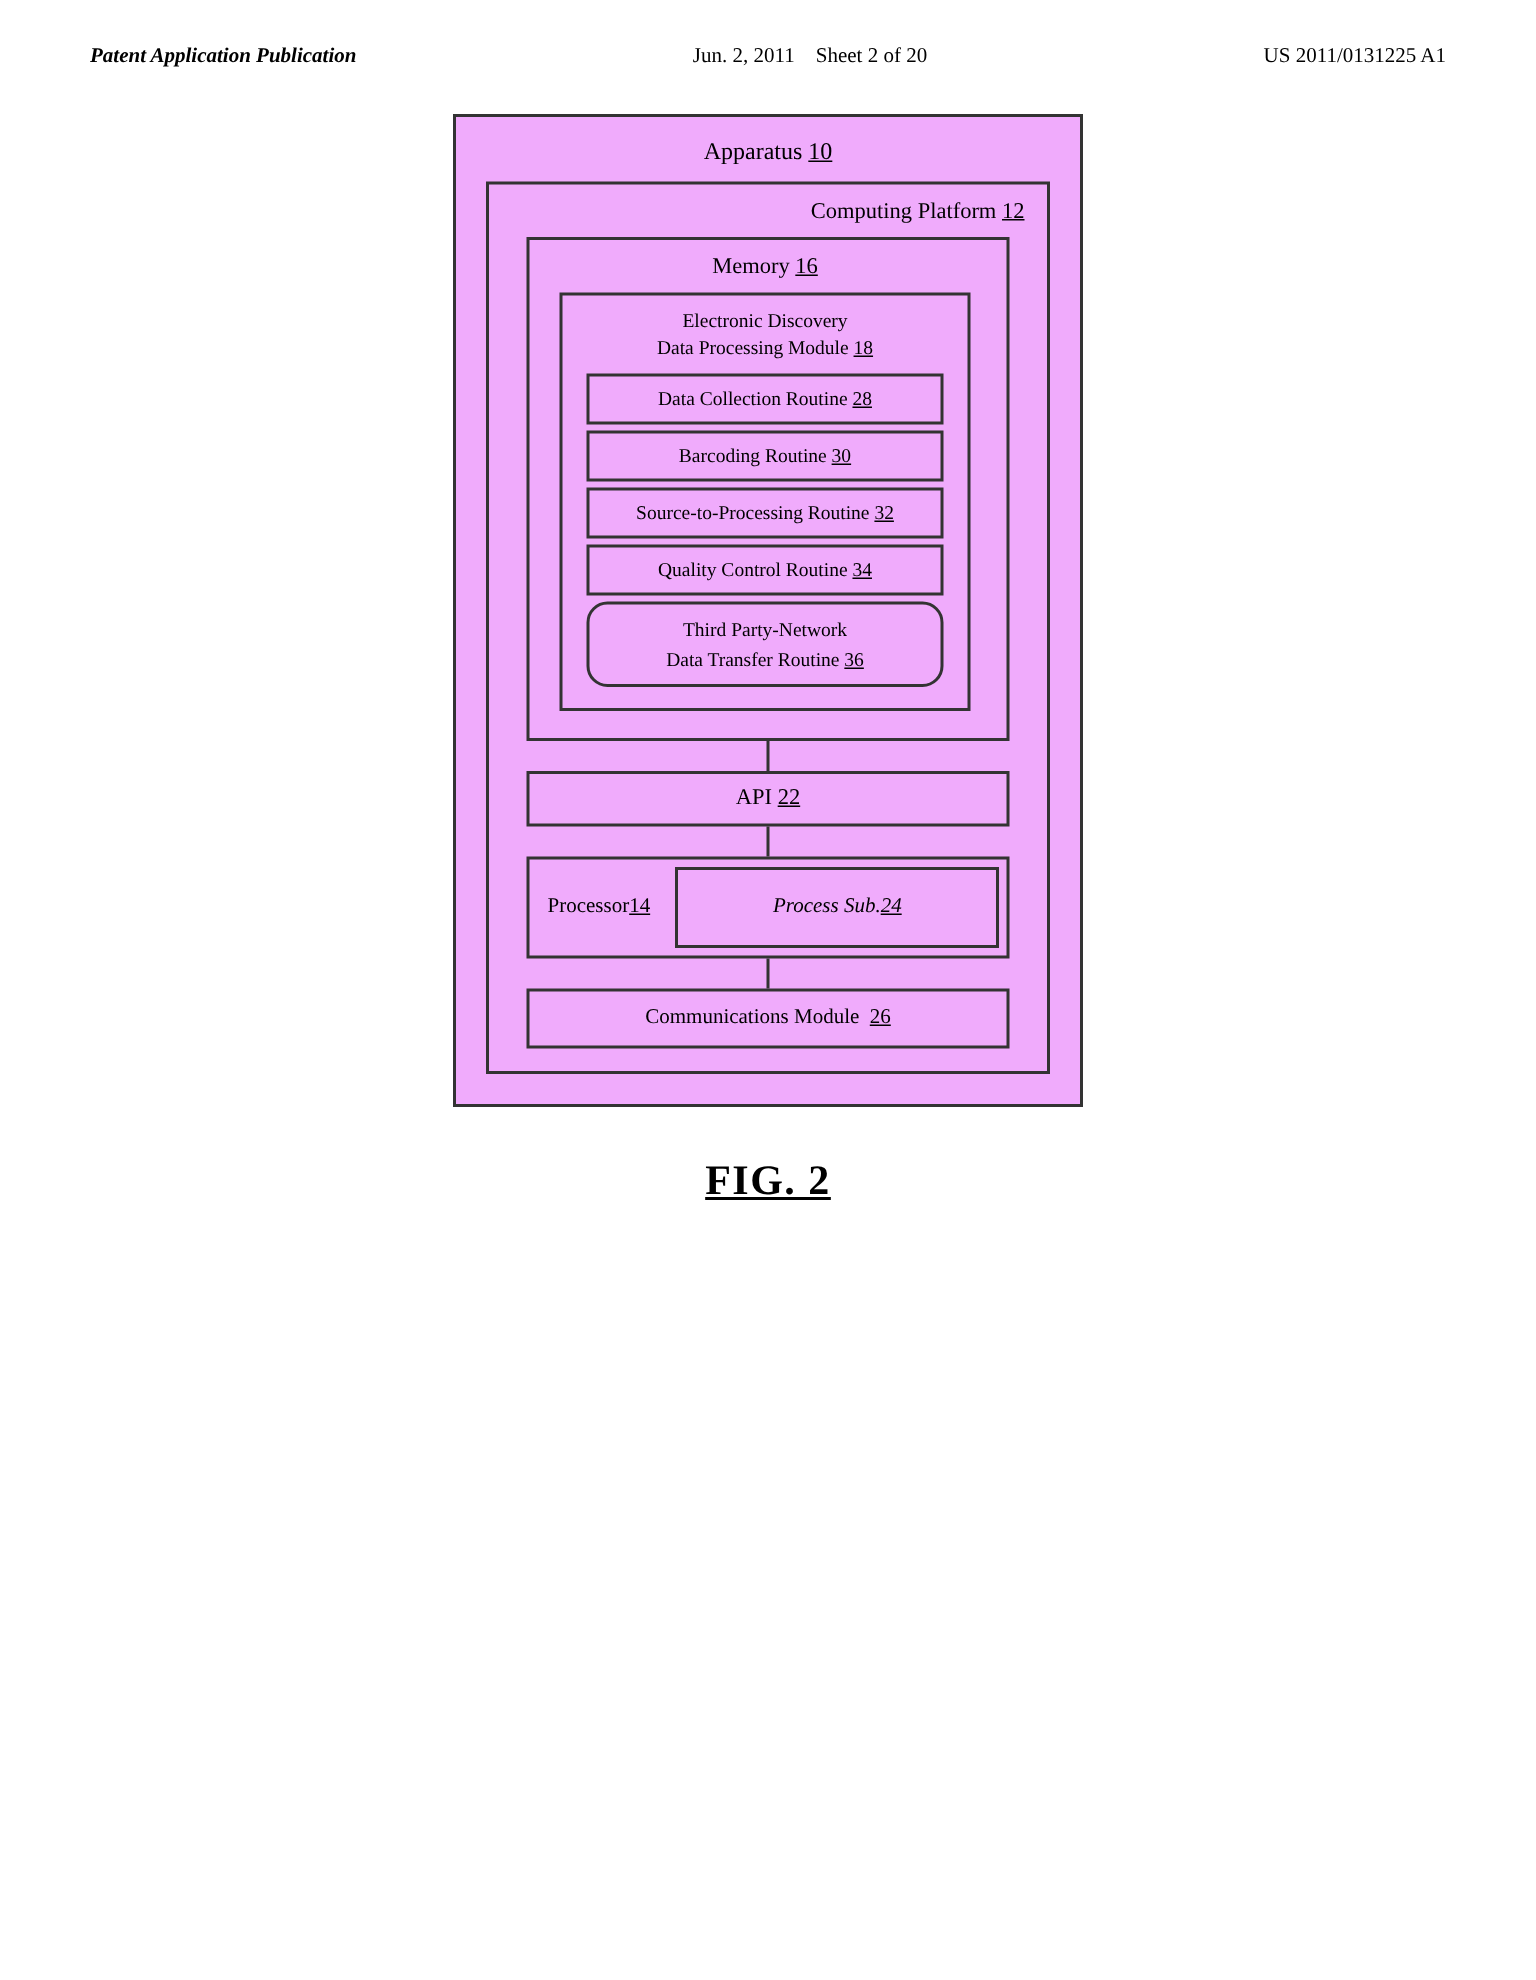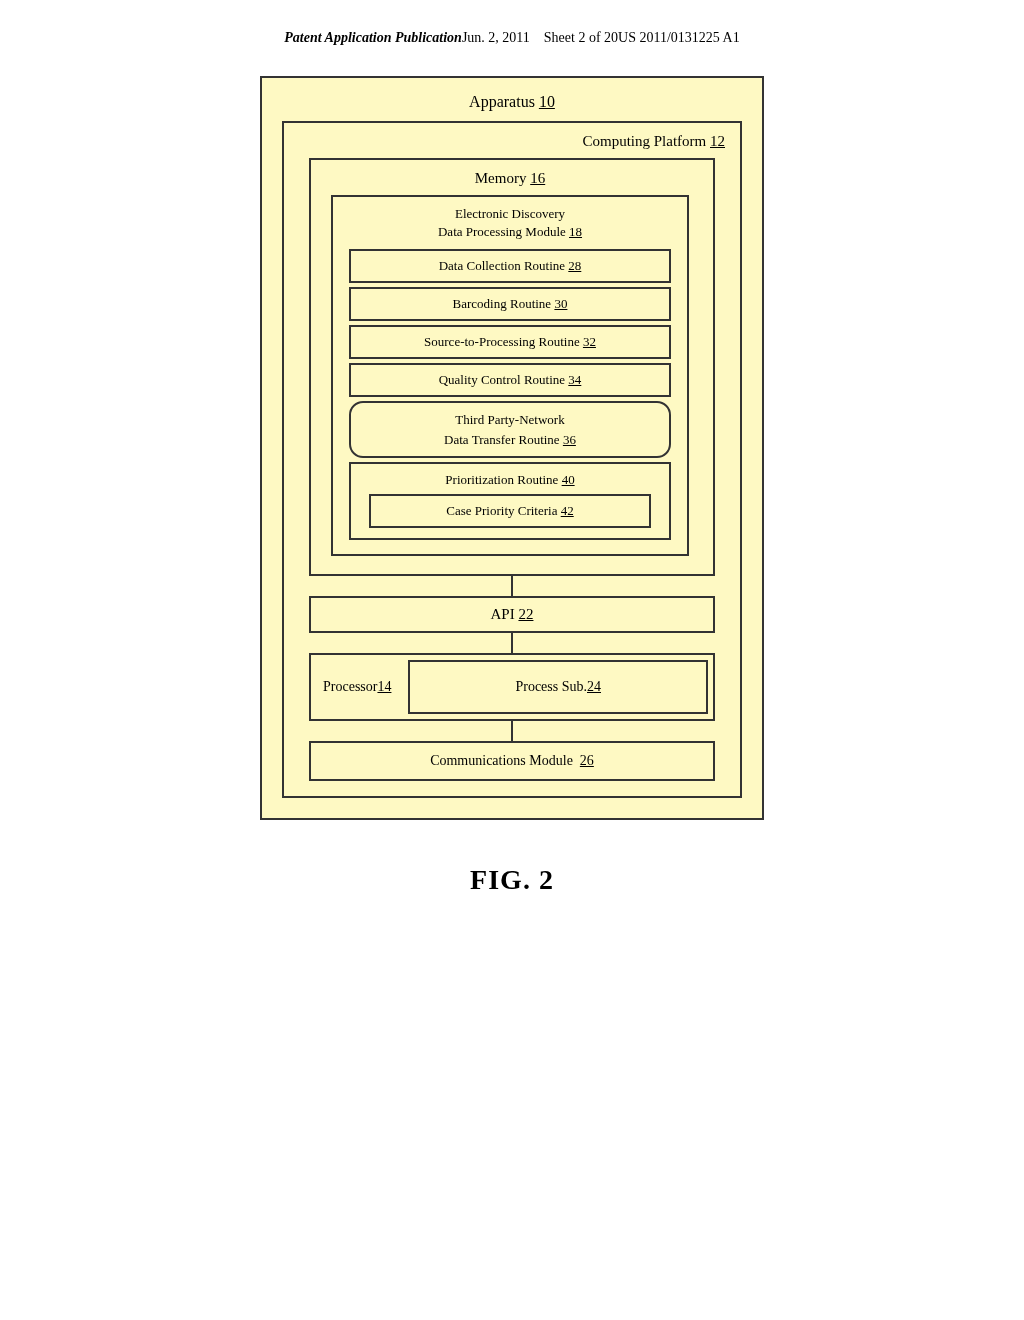--- a/index.html
+++ b/index.html
@@ -11,21 +11,21 @@
     body {
       background: #ffffff;
       font-family: 'Times New Roman', Times, serif;
       width: 1024px;
       min-height: 1320px;
       position: relative;
     }
 
     .page-header {
       display: flex;
-      justify-content: center;
+      justify-content: space-between;
       align-items: center;
       padding: 30px 60px 10px 60px;
       font-size: 14px;
       font-weight: bold;
     }
 
     .header-left {
       font-style: italic;
       font-weight: bold;
     }
@@ -42,24 +42,24 @@
 
     .main-content {
       display: flex;
       flex-direction: column;
       align-items: center;
       padding: 20px 60px;
     }
 
     .diagram-container {
       border: 2px solid #333;
-      width: 504px;
+      width: 420px;
       padding: 15px 20px 20px 20px;
       position: relative;
-      background: #fef9c3;
+      background: #f0abfc;
     }
 
     .apparatus-label {
       text-align: center;
       font-size: 16px;
       margin-bottom: 10px;
     }
 
     .computing-platform-box {
       border: 2px solid #333;
@@ -150,22 +150,23 @@
     }
 
     .underline {
       text-decoration: underline;
     }
 
     .fig-label {
       text-align: right;
       font-size: 28px;
       font-weight: bold;
-      margin-top: 44px;
+      margin-top: 34px;
       letter-spacing: 1px;
+      text-decoration: underline;
     }
 
     .inner-processor {
       display: flex;
       border: 2px solid #333;
     }
 
     .proc-left {
       padding: 24px 12px;
       font-size: 14px;
@@ -177,20 +178,21 @@
     .proc-right {
       flex: 1;
       border: 2px solid #333;
       margin: 5px;
       padding: 8px;
       text-align: center;
       font-size: 14px;
       display: flex;
       align-items: center;
       justify-content: center;
+      font-style: italic;
     }
   </style>
 </head>
 <body>
 
 <div class="page-header">
   <span class="header-left">Patent Application Publication</span>
   <span class="header-center">
     <span>Jun. 2, 2011</span>&nbsp;&nbsp;&nbsp;
     <span>Sheet 2 of 20</span>
@@ -234,28 +236,20 @@
 
           <div class="routine-box">
             Quality Control Routine <span class="underline">34</span>
           </div>
 
           <div class="routine-box" style="line-height:1.5;border-radius:14px;">
             Third Party-Network<br>Data Transfer Routine <span class="underline">36</span>
           </div>
 
 
-          <div class="prioritization-box">
-            <div class="prioritization-label">
-              Prioritization Routine <span class="underline">40</span>
-            </div>
-            <div class="case-priority-box">
-              Case Priority Criteria <span class="underline">42</span>
-            </div>
-          </div>
 
         </div>
 
       </div>
 
       <div class="connector-vertical"></div>
 
       <div class="api-box">
         API <span class="underline">22</span>
       </div>

